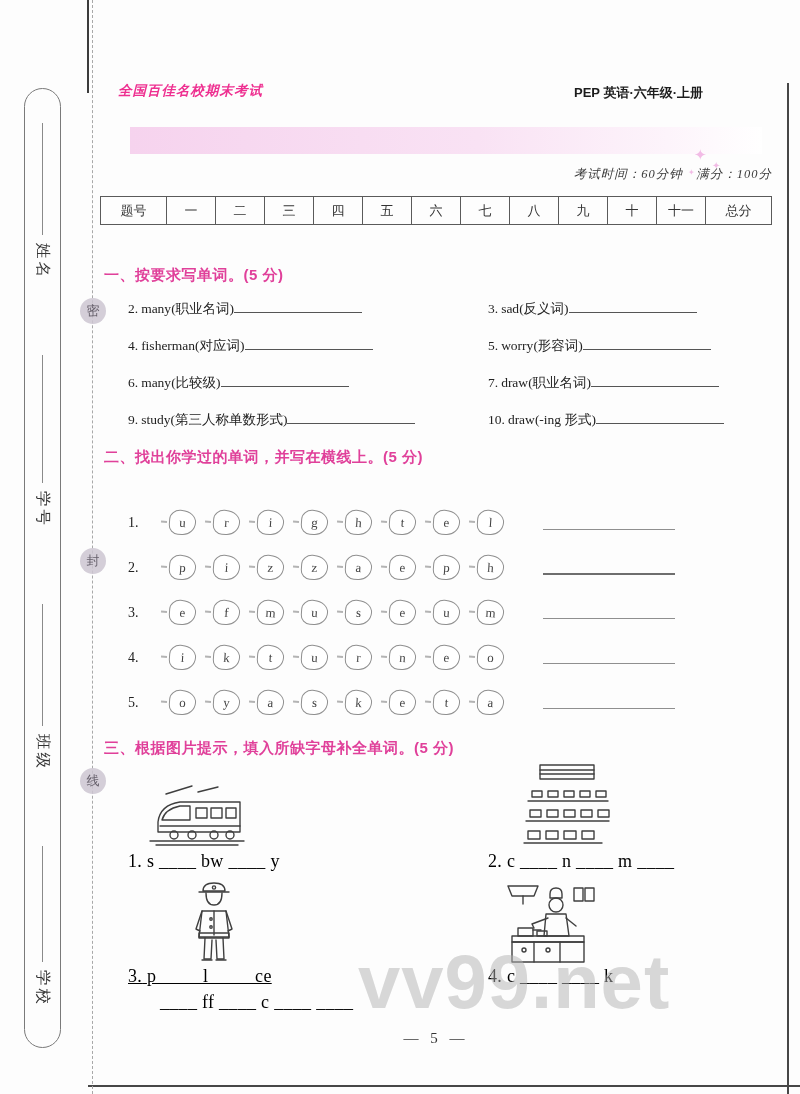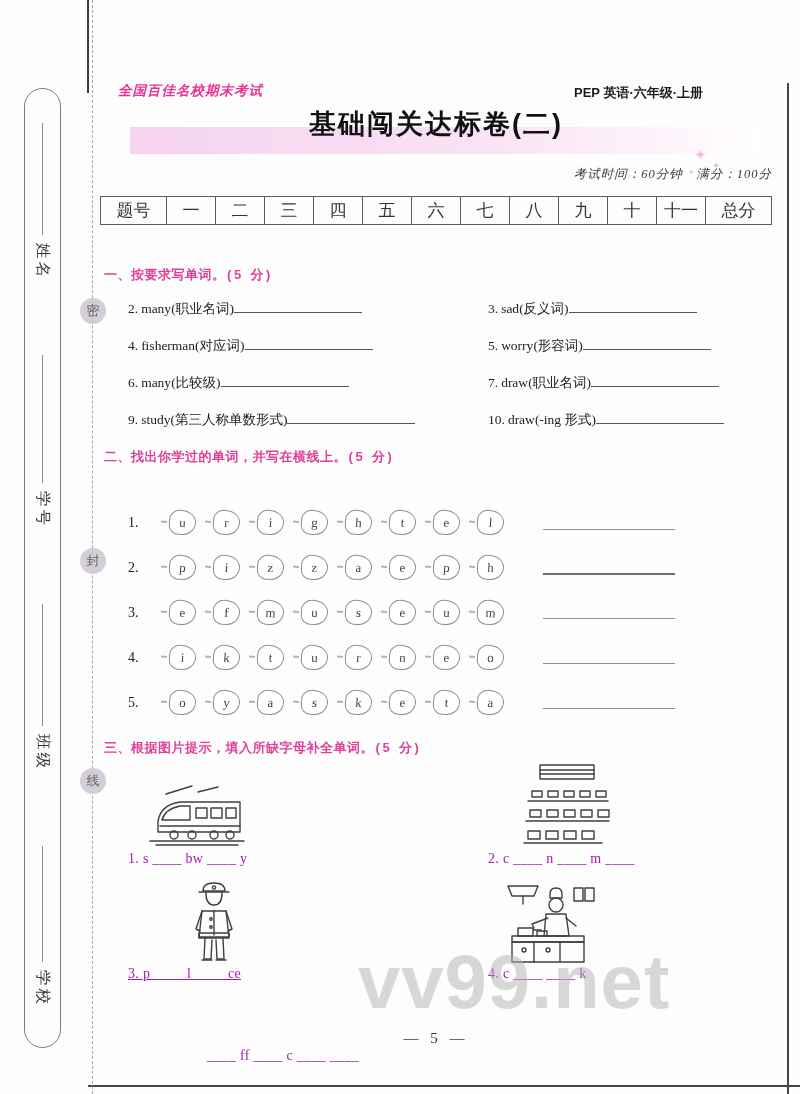--- a/index.html
+++ b/index.html
@@ -36,26 +36,26 @@
     background:linear-gradient(90deg,#f6d3ee 0%,#f9e2f4 55%,#fdf4fb 85%,#ffffff 100%); }
   .page-title { position:absolute; left:100px; top:106px; width:672px; text-align:center;
     font-size:27px; font-weight:800; color:#111; font-family:"Liberation Sans",sans-serif;
     letter-spacing:2px; z-index:2; }
   .sparkle { position:absolute; color:#f2bce6; z-index:3; }
   .exam-info { position:absolute; left:432px; top:166px; width:340px; text-align:right;
     font-size:12.5px; font-style:italic; color:#3a3a3a; letter-spacing:1px; }
 
   
   table.score { position:absolute; left:100px; top:196px; width:672px; border-collapse:collapse;
-    table-layout:fixed; font-size:17px; color:#333; }
+    table-layout:fixed; font-size:13px; color:#333; }
   table.score td { border:1px solid #5a5a5a; text-align:center; height:28px; }
 
   
-  .sec-head { position:absolute; font-size:13px; font-weight:bold; color:#e0409a;
-    letter-spacing:.5px; font-family:Liberation Mono, monospace; }
+  .sec-head { position:absolute; font-size:15px; font-weight:bold; color:#e0409a;
+    letter-spacing:.5px; font-family:Liberation Sans, sans-serif; }
 
   
   .s1-grid { position:absolute; left:128px; top:297px; width:646px; display:grid;
     grid-template-columns:360px 1fr; row-gap:13px; font-size:13.5px; color:#222; }
   .s1-item { line-height:24px; white-space:nowrap; }
   .s1-item .num { margin-right:3px; }
   .blank { display:inline-block; width:128px; height:14px; border-bottom:1.2px solid #555;
     vertical-align:baseline; }
   .s1-grid > div:nth-child(9) .blank { width:112px; }
   .s1-grid > div:nth-child(10) .blank { width:140px; }
@@ -68,21 +68,21 @@
     border:1.3px solid #8f8f8f; border-radius:48% 64% 58% 42% / 46% 56% 62% 44%;
     display:flex; align-items:center; justify-content:center; font-size:13px; color:#444;
     background:#fff; transform:rotate(4deg); }
   .bubble::before { content:''; position:absolute; left:-9px; top:11px; width:6px; height:2px;
     background:#b3b3b3; }
   .ans { position:absolute; left:543px; width:132px; height:0;
     border-bottom:1.3px solid #8f8f8f; }
   .ans.bold { border-bottom:2px solid #6e6e6e; }
 
   
-  .s3-text { position:absolute; font-size:14px; color:#a21caf; white-space:nowrap;
+  .s3-text { position:absolute; font-size:18px; color:#000000; white-space:nowrap;
     letter-spacing:.3px; }
   .s3-img { position:absolute; }
   .s3-img svg { display:block; }
   .lineart { stroke:#3f3f3f; stroke-width:1.4; fill:none; stroke-linecap:round;
     stroke-linejoin:round; }
 
   
   .watermark { position:absolute; left:358px; top:938px; font-size:76px; font-weight:800;
     color:rgba(178,178,178,.50); font-family:"Liberation Sans",sans-serif;
     letter-spacing:1px; z-index:40; pointer-events:none; }
@@ -118,21 +118,20 @@
     </div>
     <div class="sb-field">
       <div class="sb-line" style="height:116px"></div>
       <div class="sb-label">学校</div>
     </div>
   </div>
 
   <div class="brand">全国百佳名校期末考试</div>
   <div class="edition">PEP 英语·六年级·上册</div>
   <div class="title-bar"></div>
-  <div class="page-title">基础闯关达标卷(二)</div>
   <div class="sparkle" style="left:694px; top:146px; font-size:15px;">✦</div>
   <div class="sparkle" style="left:712px; top:160px; font-size:10px;">✦</div>
   <div class="sparkle" style="left:688px; top:168px; font-size:8px;">✦</div>
   <div class="exam-info">考试时间：60分钟　满分：100分</div>
 
   <table class="score">
     <colgroup>
       <col style="width:66px">
         <col>
         <col>
@@ -324,19 +323,19 @@
         <line x1="56" y1="58" x2="56" y2="78"></line>
         <circle cx="20" cy="66" r="2"></circle>
         <circle cx="44" cy="66" r="2"></circle>
       </g>
     </svg>
   </div>
 
   <div class="s3-text" style="left:128px; top:851px;"><span>1.</span> <span>s ____ bw ____ y</span></div>
   <div class="s3-text" style="left:488px; top:851px;"><span>2.</span> <span>c ____ n ____ m ____</span></div>
   <div class="s3-text" style="left:128px; top:966px;text-decoration:underline;"><span>3.</span> <span>p ____ l ____ ce</span></div>
-  <div class="s3-text" style="left:160px; top:1048px;margin-left:47px;"><span>____ ff ____ c ____ ____</span></div>
+  <div class="s3-text" style="left:160px; top:992px;"><span>____ ff ____ c ____ ____</span></div>
   <div class="s3-text" style="left:488px; top:966px;"><span>4.</span> <span>c ____ ____ k</span></div>
 
   <div class="watermark">vv99.net</div>
   <div class="page-num">— 5 —</div>
 
 </div>
 
 </body></html>

